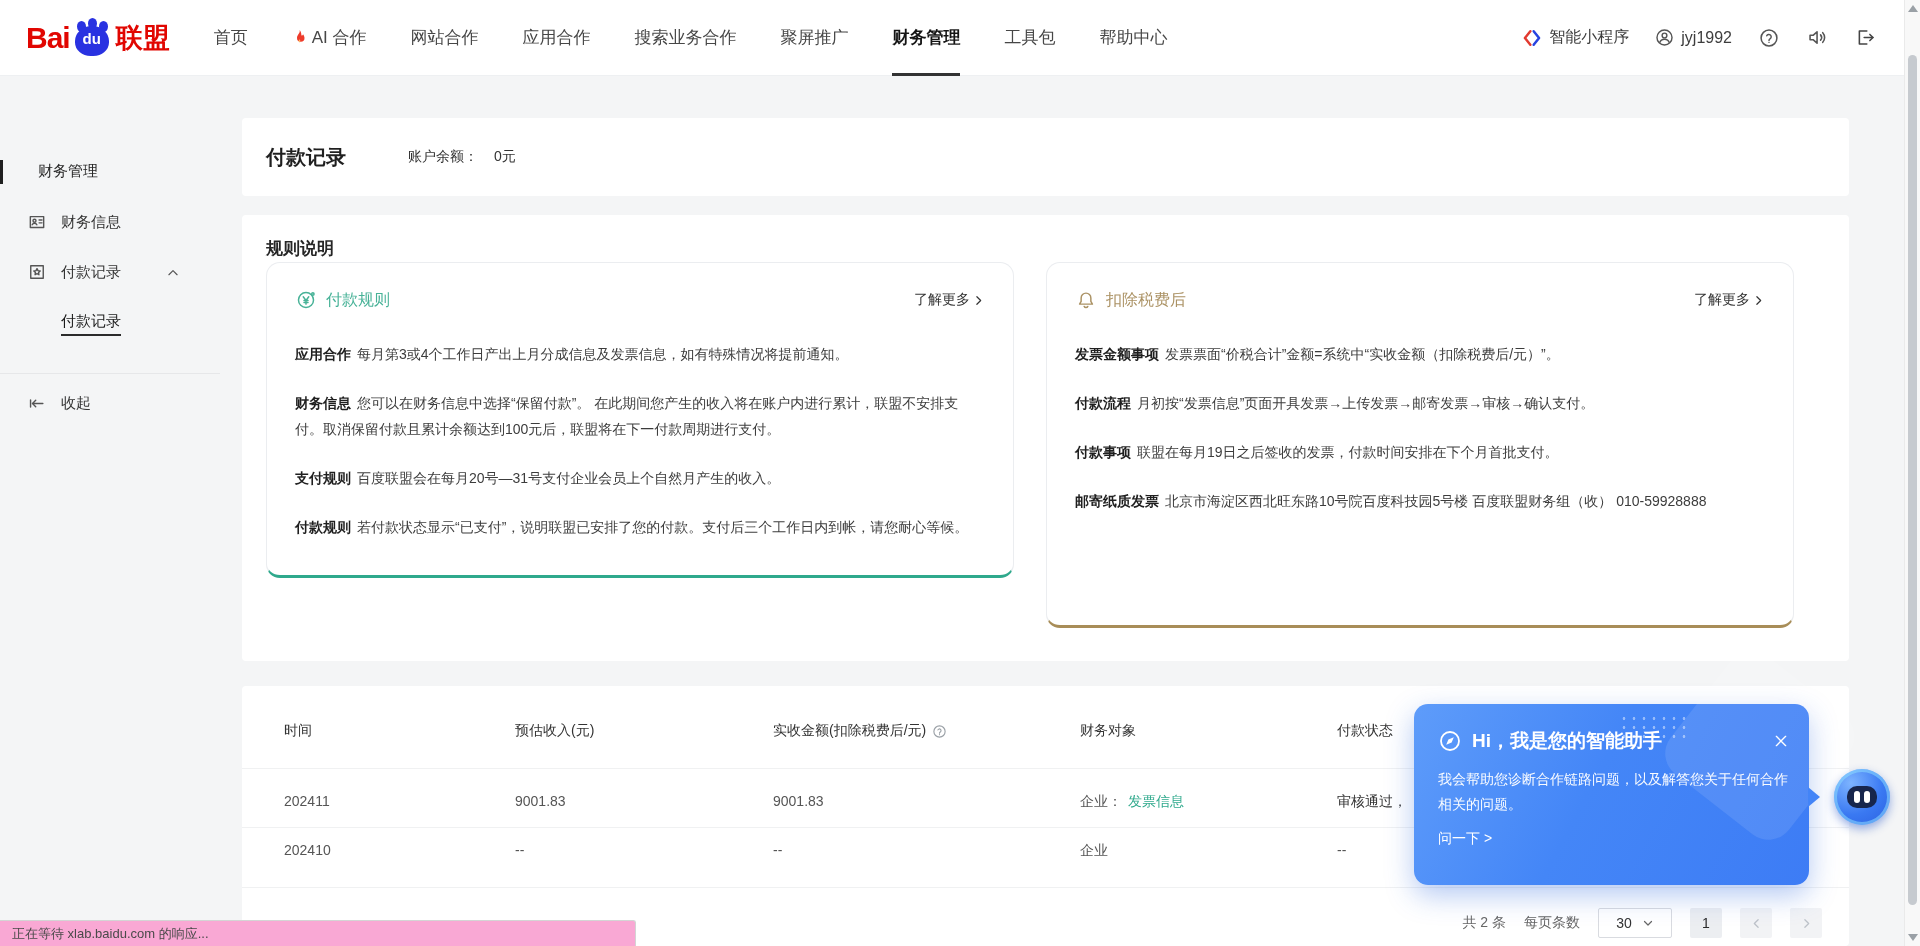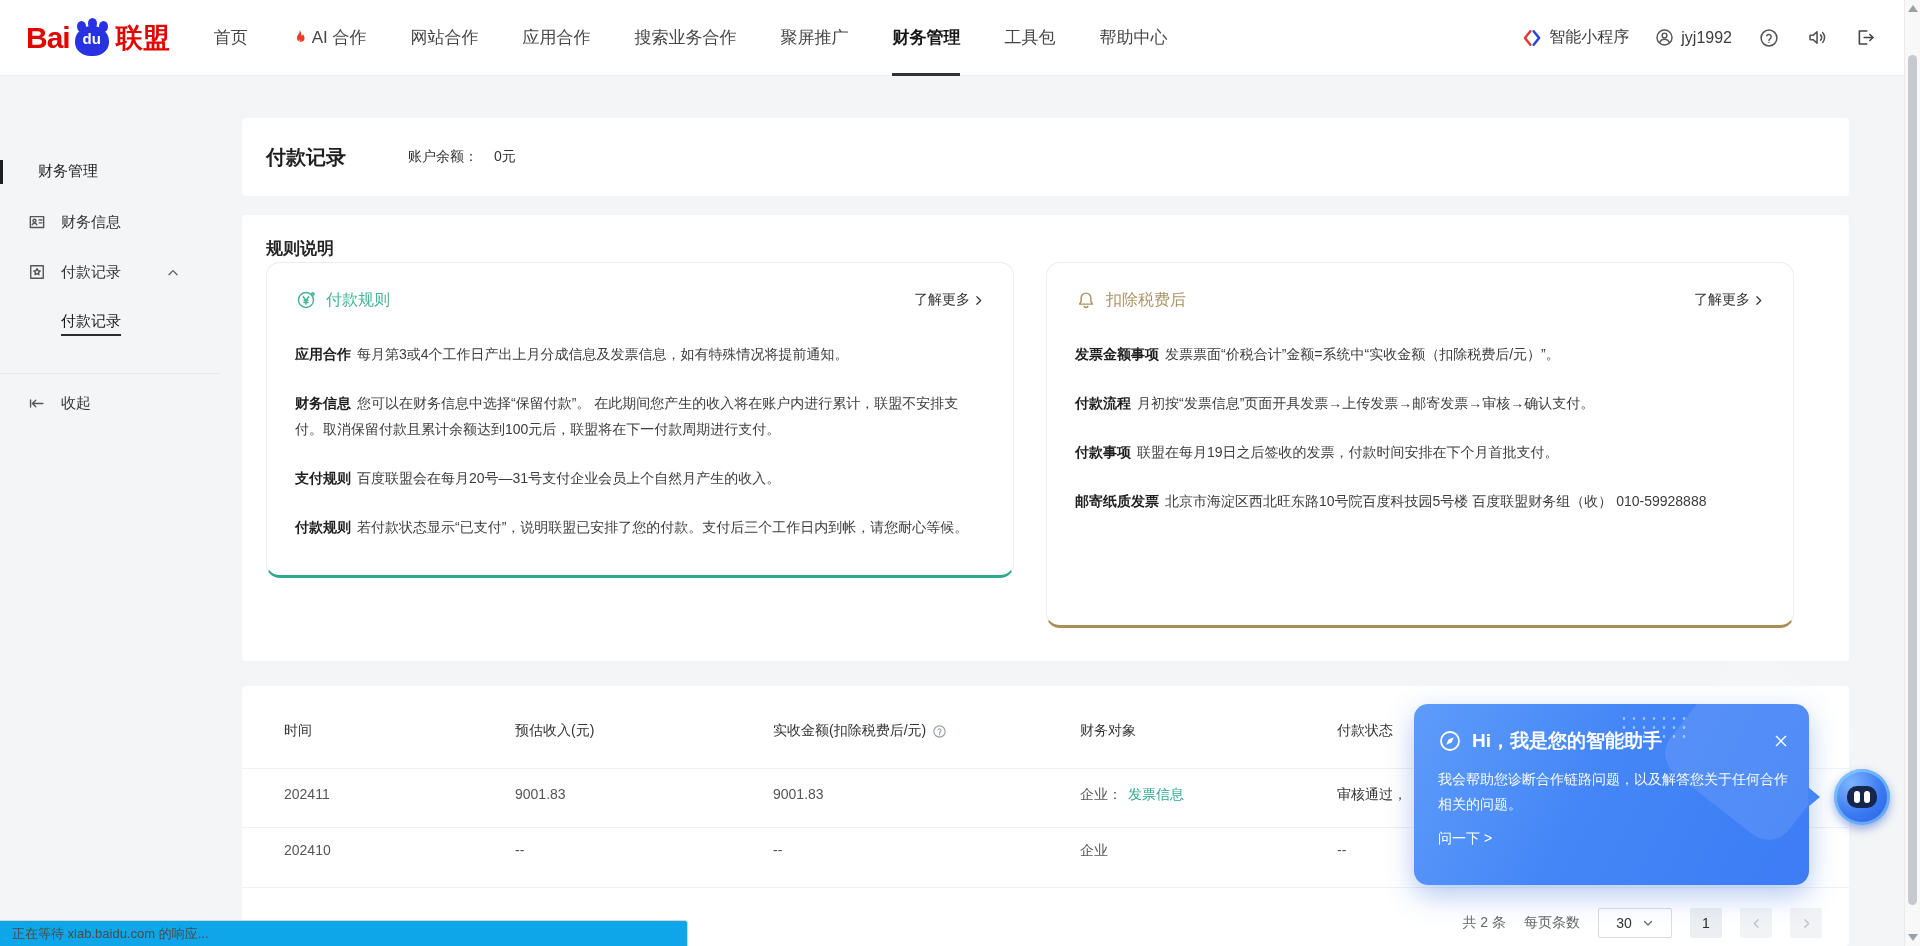--- a/index.html
+++ b/index.html
@@ -67,21 +67,21 @@
   .rule-p a { color:#3e76f6; text-decoration:none; margin-right:22px; cursor:pointer; }
 
   .table-card { top:686px; height:260px; }
   .t-col { position:absolute; font-size:14px; }
   .c1{left:42px;} .c2{left:273px;} .c3{left:531px;} .c4{left:838px;} .c5{left:1095px;}
   .t-headrow { position:absolute; top:36px; left:0; width:100%; height:30px; color:#333; }
   .t-headrow .t-col { display:flex; align-items:center; gap:6px; }
   .t-divider { position:absolute; left:0; width:1607px; height:1px; background:#f0f1f2; }
   .d1{top:82px;} .d2{top:141px;} .d3{top:201px;}
   .t-row { position:absolute; left:0; width:100%; height:30px; color:#555; }
-  .r1{top:100px;} .r2{top:156px;}
+  .r1{top:107px;} .r2{top:156px;}
   .t-row .t-col { display:flex; align-items:center; }
   .link-teal { color:#2fa98c; cursor:pointer; margin-left:6px; }
   .status-txt { color:#333; }
 
   .pagination { position:absolute; right:27px; top:222px; display:flex; align-items:center; gap:18px; font-size:14px; color:#666; }
   .pg-select { width:74px; height:30px; border:1px solid #d9dbe0; border-radius:2px; background:#fff; display:flex;
                align-items:center; justify-content:center; gap:10px; color:#333; cursor:pointer; }
   .pg-btn { width:32px; height:30px; border-radius:2px; background:#eceef1; display:flex; align-items:center;
             justify-content:center; color:#2b2b2b; cursor:pointer; }
   .pg-nav { background:#f2f3f5; }
@@ -113,21 +113,21 @@
   
   .scrollbar { position:absolute; left:1904px; top:0; width:16px; height:946px; background:#f8f8f8;
                border-left:1px solid #eaeaea; z-index:30; }
   .sb-up { position:absolute; left:3px; top:5px; width:0; height:0;
            border-left:5px solid transparent; border-right:5px solid transparent; border-bottom:7px solid #9aa0a6; }
   .sb-thumb { position:absolute; left:3px; top:55px; width:9px; height:850px; background:#c6cacf; border-radius:5px; cursor:pointer; }
   .sb-down { position:absolute; left:3px; bottom:5px; width:0; height:0;
              border-left:5px solid transparent; border-right:5px solid transparent; border-top:7px solid #9aa0a6; }
 
   
-  .statusbar { position:absolute; left:0; top:920px; width:688px; height:26px; background:#0ea5e9;
+  .statusbar { position:absolute; left:0; top:920px; width:636px; height:26px; background:#f9a8d4;
                border-top:1px solid #d4d4d4; border-right:1px solid #d4d4d4; border-top-right-radius:3px;
                font-size:13px; color:#4a4a4a; line-height:25px; padding-left:12px; z-index:40; }
 
   svg { display:block; }
 </style>
 </head>
 <body>
 
 <div class="screen">
 

